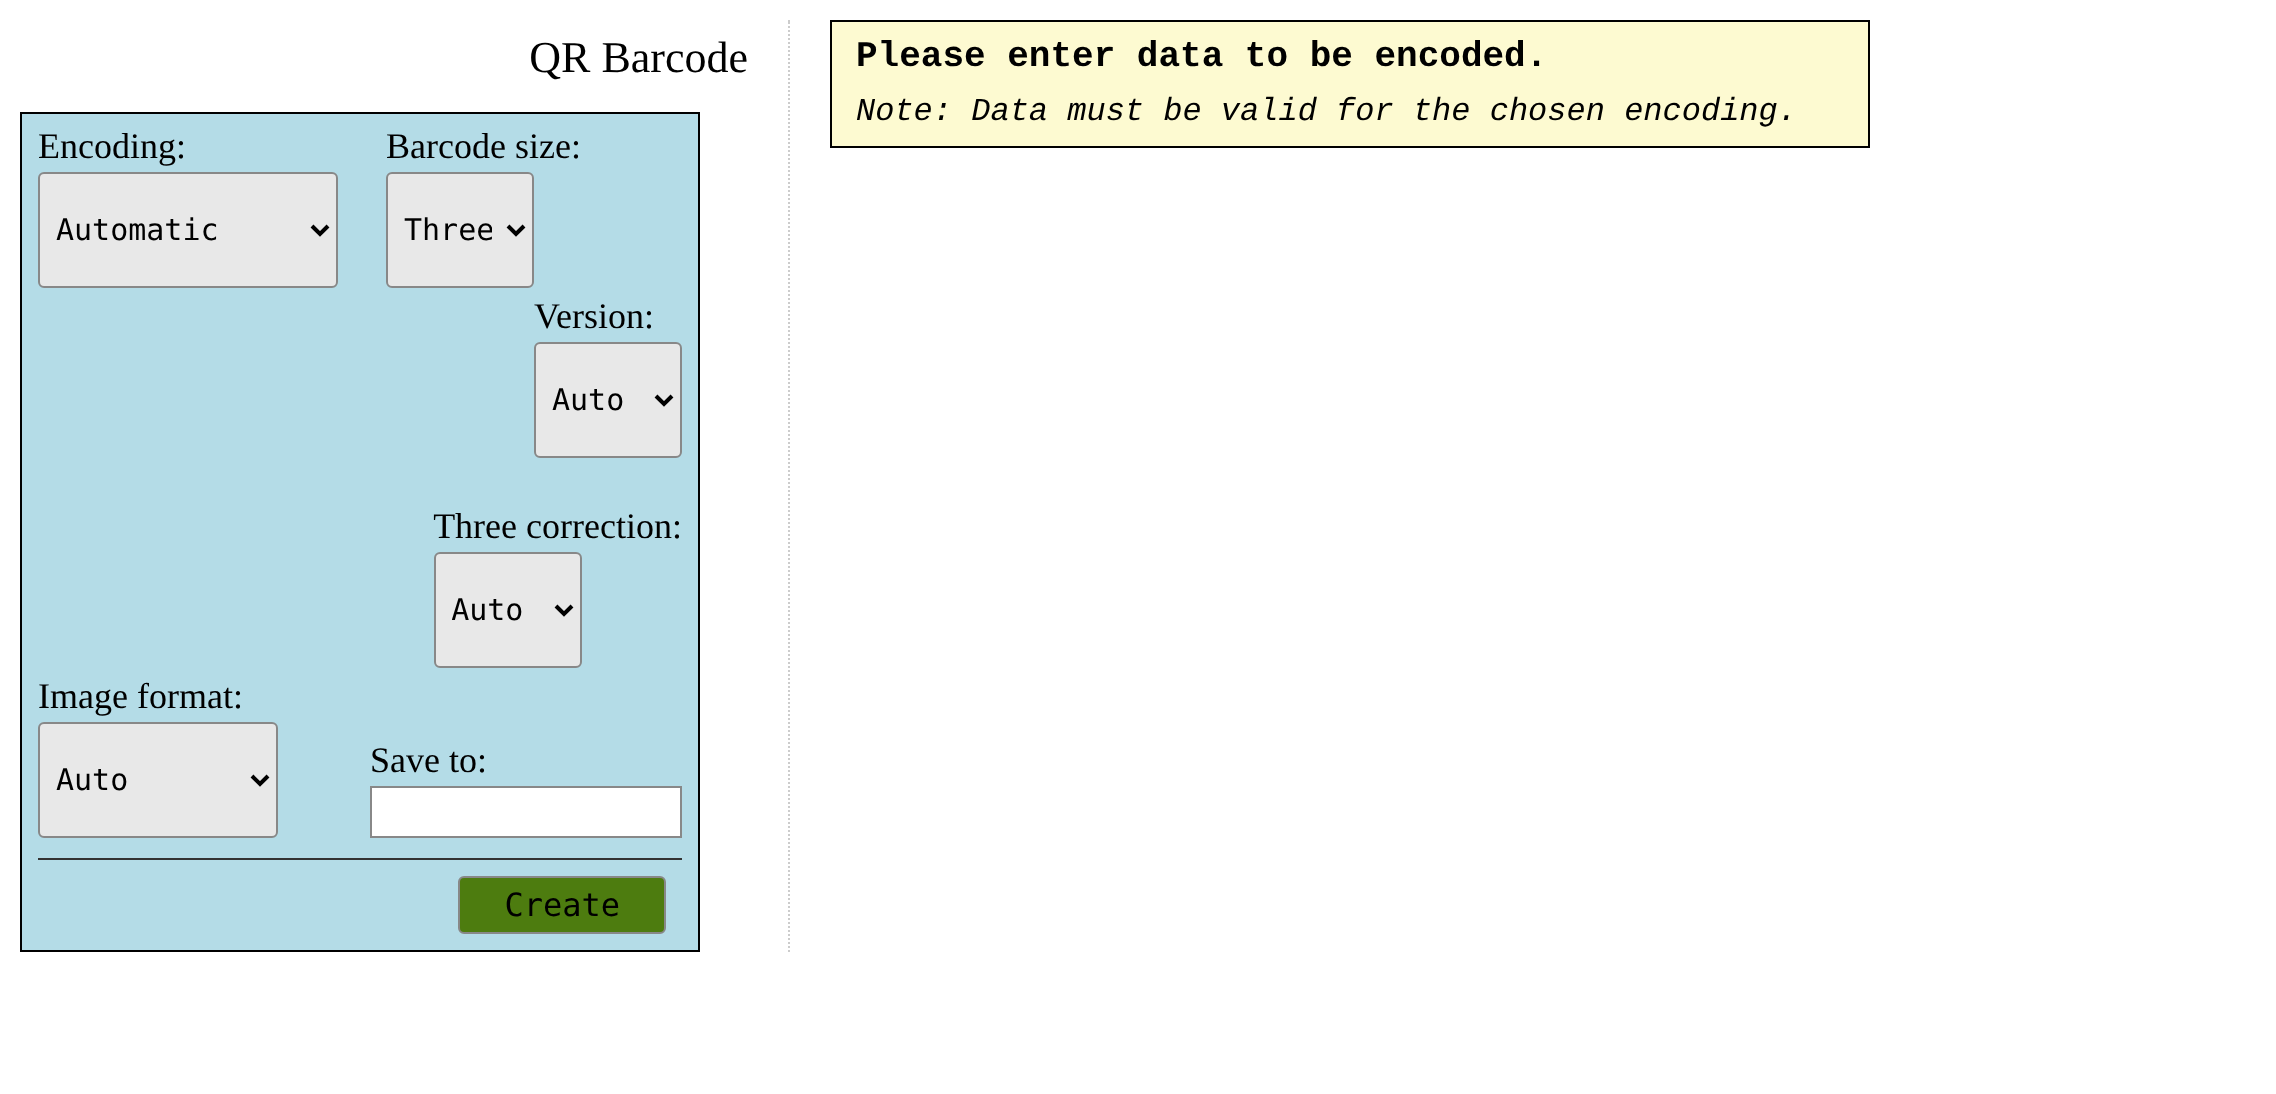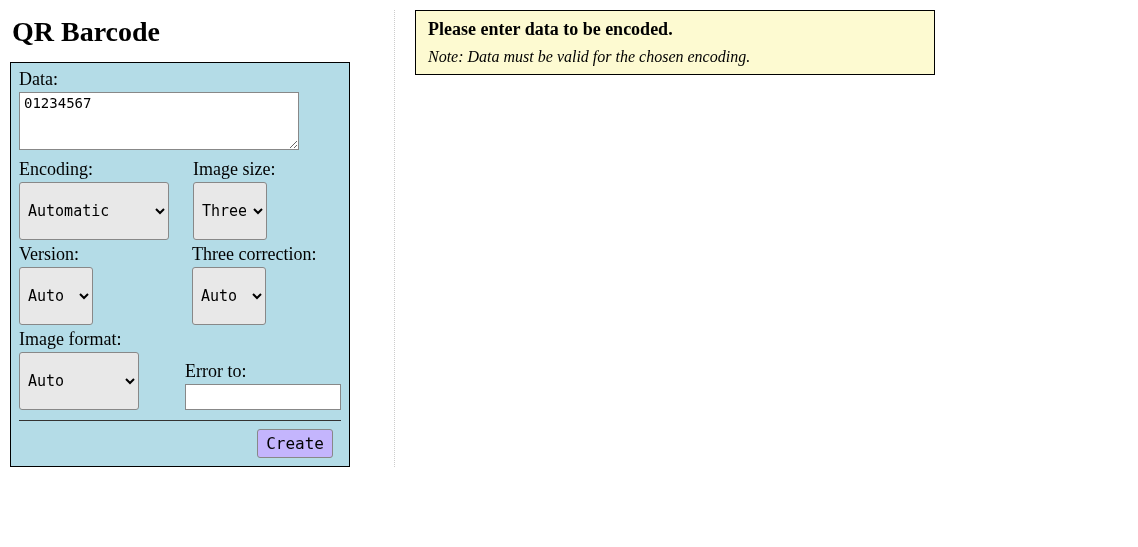--- a/index.html
+++ b/index.html
@@ -19,23 +19,24 @@
     .left-col {
       width: 385px;
       border-right: 1px dotted #ccc;
       padding-right: 20px;
     }
     .right-col {
       padding-left: 20px;
       width: 540px;
     }
     h1 {
-      font-size: 28px;
-      font-weight: bold;
+      font-size: 22px;
+      font-weight: normal;
       margin: 6px 0 14px 2px;
+      text-align: right;
     }
     .form-panel {
       background: #b4dce7;
       border: 1px solid #000;
       padding: 6px 8px 8px 8px;
       width: 340px;
     }
     .field-row {
       margin-bottom: 4px;
     }
@@ -88,73 +89,70 @@
       border-top: 1px solid #333;
       margin: 10px 0 8px 0;
     }
     .btn-row {
       text-align: right;
       padding-right: 8px;
     }
     button.create {
       font-family: monospace;
       font-size: 16px;
-      background: #c4b5fd;
+      background: #4d7c0f;
       border: 1px solid #888;
       border-radius: 3px;
-      padding: 4px 8px;
+      padding: 4px 22px;
     }
     .message-box {
       background: #fdfad1;
       border: 1px solid #000;
       padding: 8px 12px;
       width: 520px;
+      font-family: Liberation Mono, monospace;
     }
     .message-title {
       font-weight: bold;
       font-size: 18px;
       margin: 0 0 8px 0;
     }
     .message-note {
       font-style: italic;
       font-size: 16px;
     }
   </style>
 </head>
 <body>
 
 <div class="container">
   <div class="left-col">
     <h1>QR Barcode</h1>
 
     <div class="form-panel">
 
-      <div class="field-row">
-        <label>Data:</label>
-        <textarea style="">01234567</textarea>
-      </div>
 
       <div class="two-col">
         <div class="col">
           <label>Encoding:</label>
           <select class="sel-wide">
             <option>Automatic</option>
           </select>
         </div>
         <div class="col">
-          <label>Image size:</label>
+          <label>Barcode size:</label>
           <div>
             <select class="sel-med">
               <option>Three</option>
             </select>
           </div>
         </div>
       </div>
 
-      <div class="two-col" style="margin-top:4px;">
+      <div class="two-col" style="margin-top:4px;flex-direction:column;">
         <div class="col">
           <label>Version:</label>
           <div>
             <select class="sel-med">
               <option>Auto</option>
             </select>
           </div>
         </div>
         <div class="col">
           <label>Three correction:</label>
@@ -169,21 +167,21 @@
       <div class="two-col" style="margin-top:4px;">
         <div class="col">
           <label>Image format:</label>
           <div>
             <select style="width:120px;">
               <option>Auto</option>
             </select>
           </div>
         </div>
         <div class="col">
-          <label>Error to:</label>
+          <label>Save to:</label>
           <input type="text" value="" style="">
         </div>
       </div>
 
       <hr>
 
       <div class="btn-row">
         <button class="create">Create</button>
       </div>
     </div>

